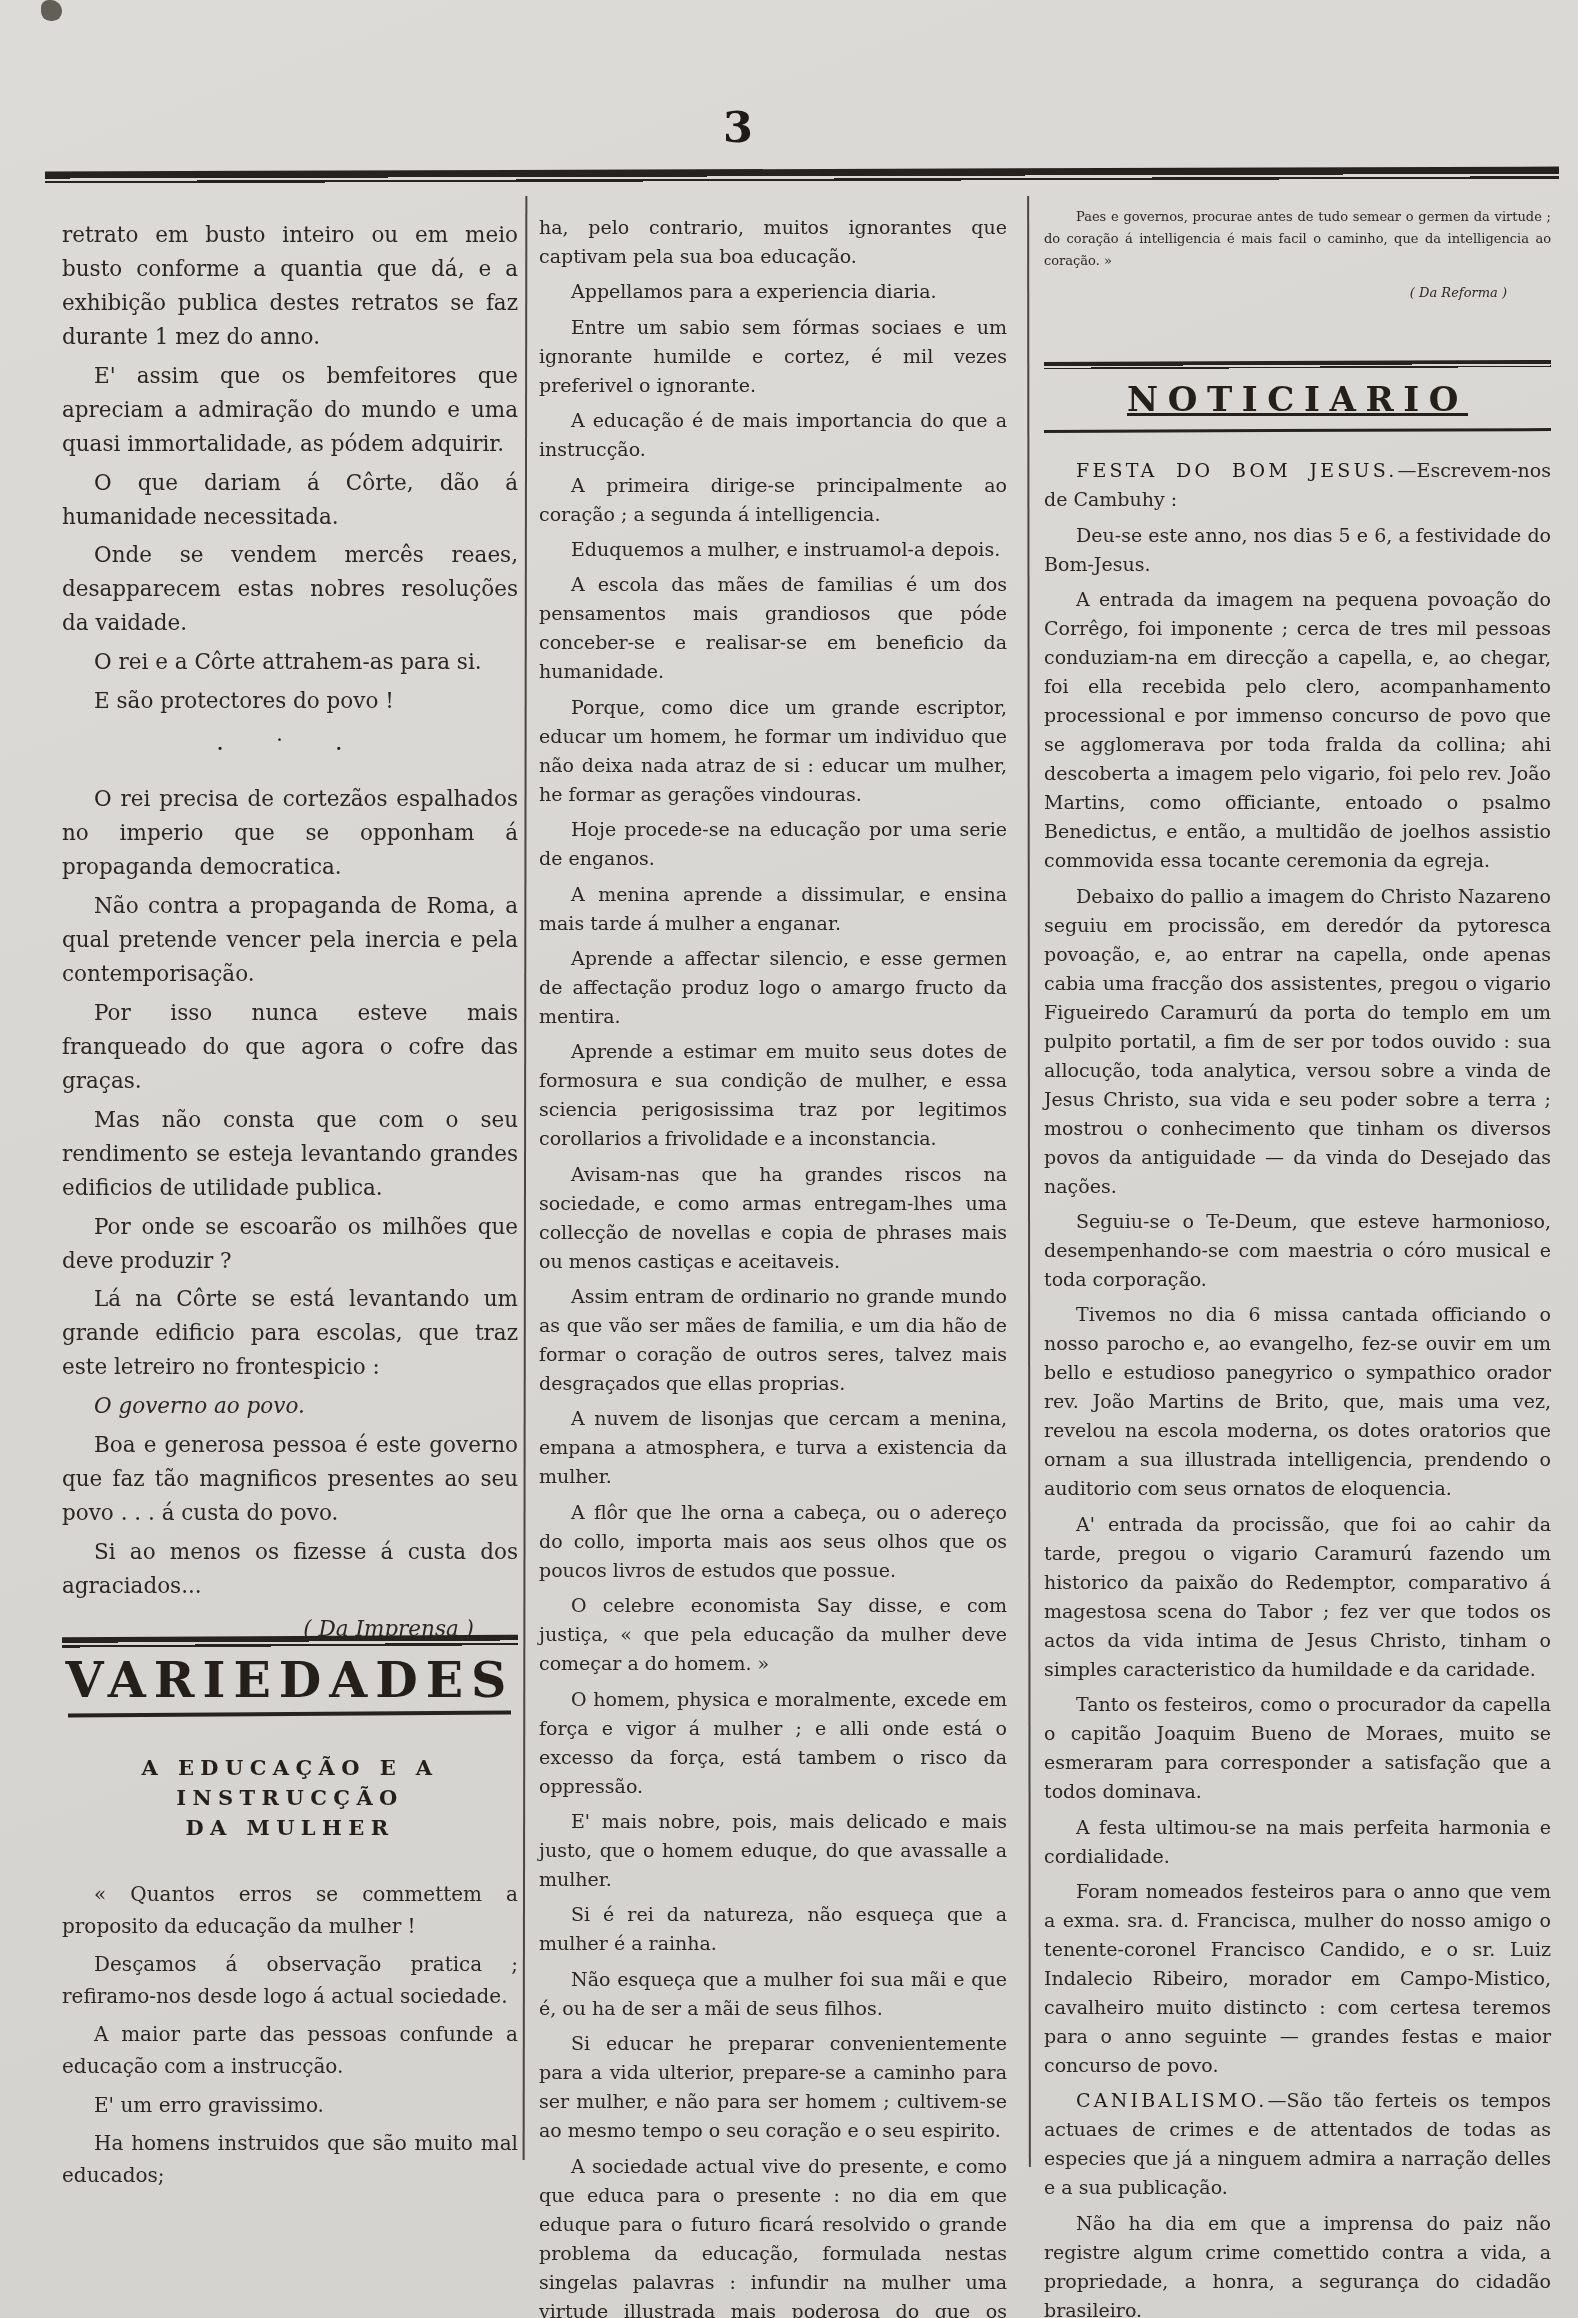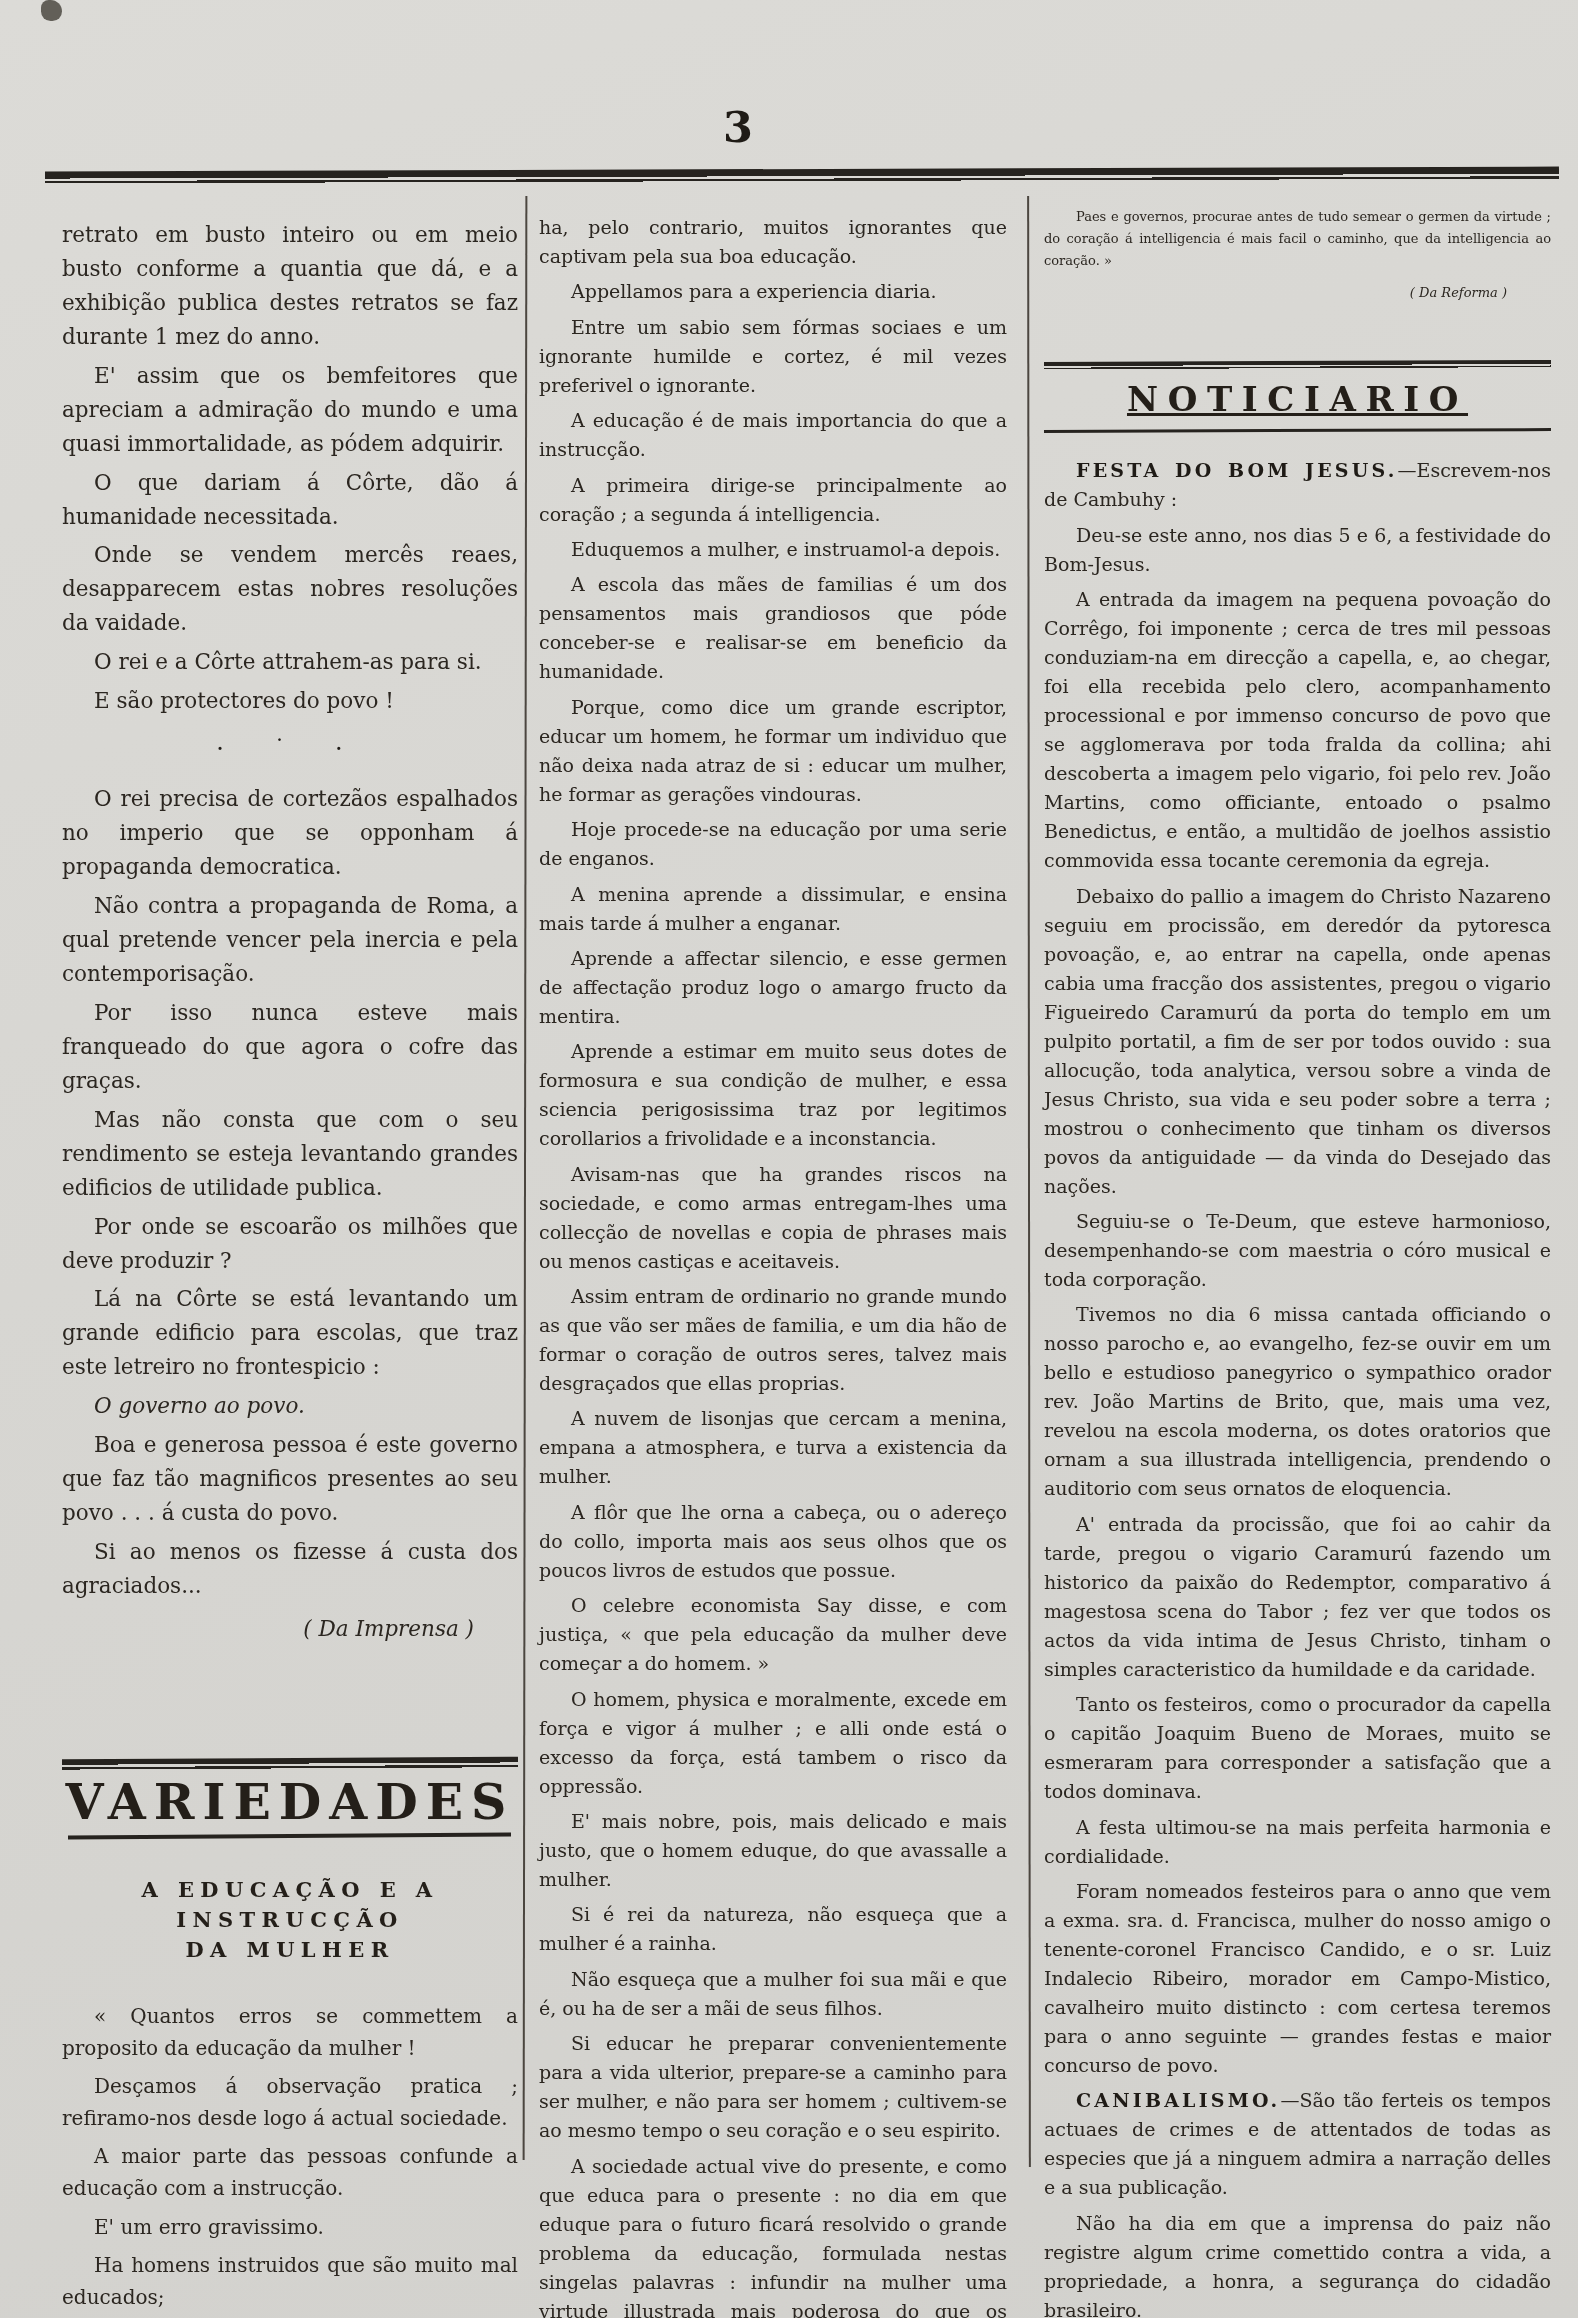--- a/index.html
+++ b/index.html
@@ -31,23 +31,23 @@
   .col1{left:62px;top:206px;width:456px;font-size:21.5px;line-height:34px;}
   .col2{left:539px;top:201px;width:468px;font-size:19px;line-height:29px;}
   .col3{left:1044px;top:206px;width:507px;font-size:13px;line-height:22px;}
 
   .para{margin:0 0 6.4px 0;text-indent:32px;}
   .col1 .para{margin-bottom:4.8px;}
   .para.noindent{text-indent:0;margin-top:12px;}
   .para.italic{font-style:italic;}
   .para.attribution{text-align:right;font-style:italic;text-indent:0;padding-right:44px;margin-top:9.6px;}
   .para.ornament{text-align:center;text-indent:0;letter-spacing:21px;font-size:24px;margin:14.4px 0 16px 0;color:#1f1b16;}
-  .lead{font-weight:bold;letter-spacing:3.2px;color:#1f1b16;}
+  .lead{font-weight:normal;letter-spacing:3.2px;color:#1f1b16;}
 
-  .variedades{position:absolute;left:62px;top:1758px;width:456px;text-align:center;}
+  .variedades{position:absolute;left:62px;top:1636px;width:456px;text-align:center;}
   .thick-rule{
     height:12px;margin-bottom:4.8px;transform:rotate(-0.3deg);
     background:linear-gradient(to bottom,#26231f 0,#26231f 5.6px,transparent 5.6px,transparent 8px,#26231f 8px,#26231f 10.4px,transparent 10.4px);
   }
   .display{
     margin:3.2px 0 4.8px 0;font-weight:bold;color:#241f19;
     font-size:49px;line-height:54px;letter-spacing:8px;
   }
   .under-rule{height:4px;background:#26231f;transform:rotate(-0.4deg);margin:0 6.4px 37px 6.4px;}
   .article-title{

